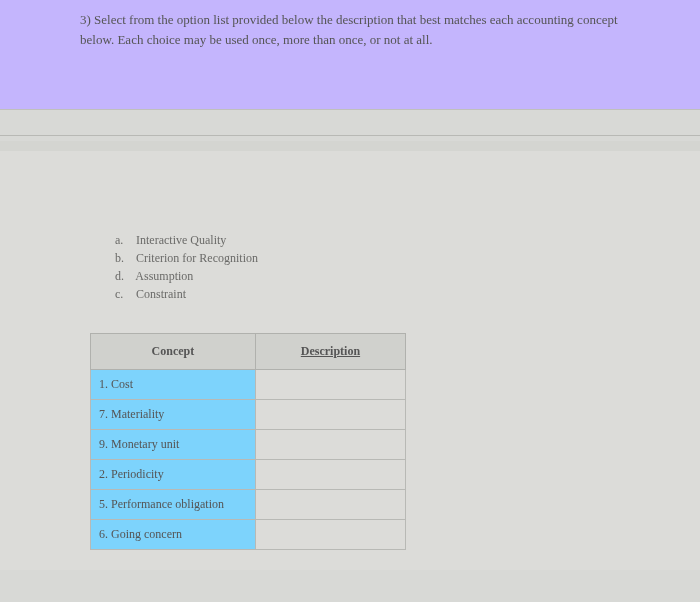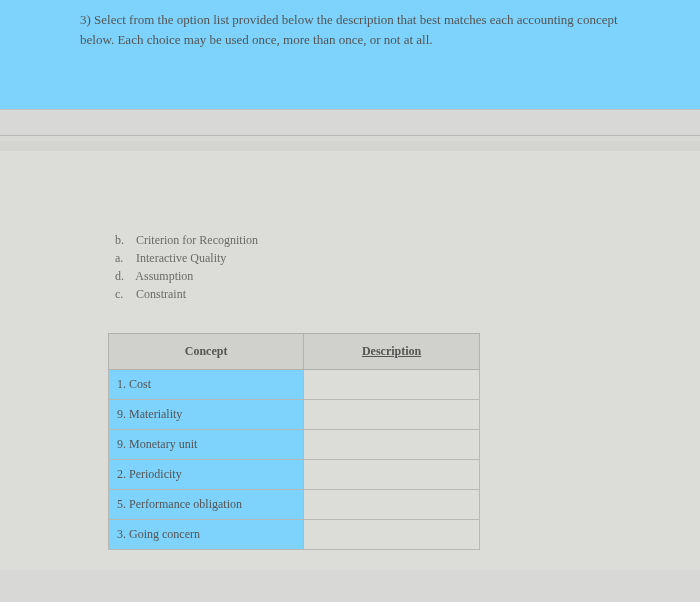--- a/index.html
+++ b/index.html
@@ -9,21 +9,21 @@
     }
     body {
       width: 700px;
       height: 602px;
       background: #d8d9d6;
       font-family: Georgia, 'Times New Roman', serif;
       color: #4a4a48;
       overflow: hidden;
     }
     .top-section {
-      background: #7dd3fc;
+      background: #c4b5fd;
       padding: 10px 80px 60px 80px;
       border-bottom: 1px solid #c0c0bc;
     }
     .question-text {
       font-size: 13px;
       line-height: 1.5;
       color: #555;
     }
     .divider {
       height: 1px;
@@ -43,23 +43,23 @@
     .option-item {
       font-size: 12px;
       line-height: 1.5;
       color: #6a6a68;
     }
     .option-marker {
       display: inline-block;
       width: 18px;
     }
     .table {
-      margin-left: 28px;
+      margin-left: 10px;
       border-collapse: collapse;
-      width: 372px;
+      width: 316px;
     }
     .table th {
       background: #d0d1cd;
       border: 1px solid #b0b1ad;
       padding: 10px 8px;
       font-size: 12px;
       font-weight: bold;
       color: #555;
       text-align: center;
     }
@@ -86,26 +86,26 @@
 
 <div class="top-section">
   <p class="question-text">3) Select from the option list provided below the description that best matches each accounting concept below. Each choice may be used once, more than once, or not at all.</p>
 </div>
 
 <div class="divider"></div>
 
 <div class="bottom-section">
   <div class="options-list">
     <div class="option-item">
+      <span class="option-marker">a.</span>
+      <span>Interactive Quality</span>
+    </div>
+    <div class="option-item">
       <span class="option-marker">b.</span>
       <span>Criterion for Recognition</span>
-    </div>
-    <div class="option-item">
-      <span class="option-marker">a.</span>
-      <span>Interactive Quality</span>
     </div>
     <div class="option-item">
       <span class="option-marker">d.</span>
       <span>Assumption</span>
     </div>
     <div class="option-item">
       <span class="option-marker">c.</span>
       <span>Constraint</span>
     </div>
   </div>
@@ -116,34 +116,34 @@
         <th class="concept-col">Concept</th>
         <th class="desc-col">Description</th>
       </tr>
     </thead>
     <tbody>
       <tr>
         <td>1. Cost</td>
         <td class="desc-cell"></td>
       </tr>
       <tr>
-        <td>9. Materiality</td>
+        <td>7. Materiality</td>
         <td class="desc-cell"></td>
       </tr>
       <tr>
         <td>9. Monetary unit</td>
         <td class="desc-cell"></td>
       </tr>
       <tr>
         <td>2. Periodicity</td>
         <td class="desc-cell"></td>
       </tr>
       <tr>
         <td>5. Performance obligation</td>
         <td class="desc-cell"></td>
       </tr>
       <tr>
-        <td>3. Going concern</td>
+        <td>6. Going concern</td>
         <td class="desc-cell"></td>
       </tr>
     </tbody>
   </table>
 </div>
 
 </body></html>

